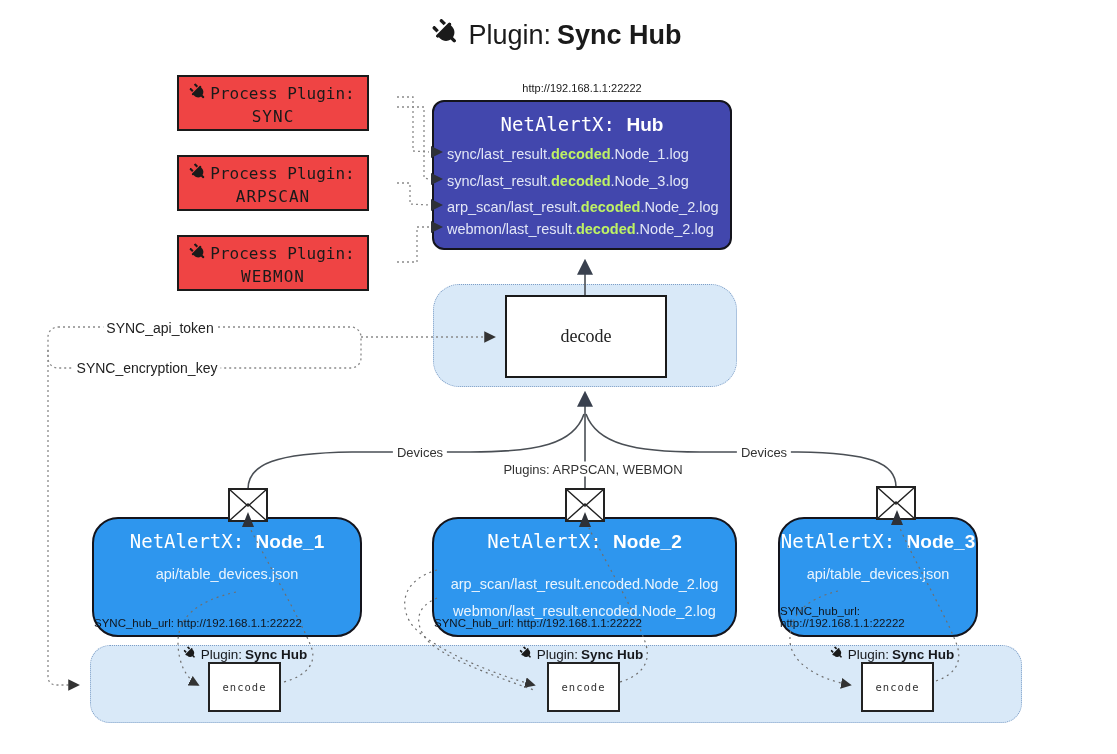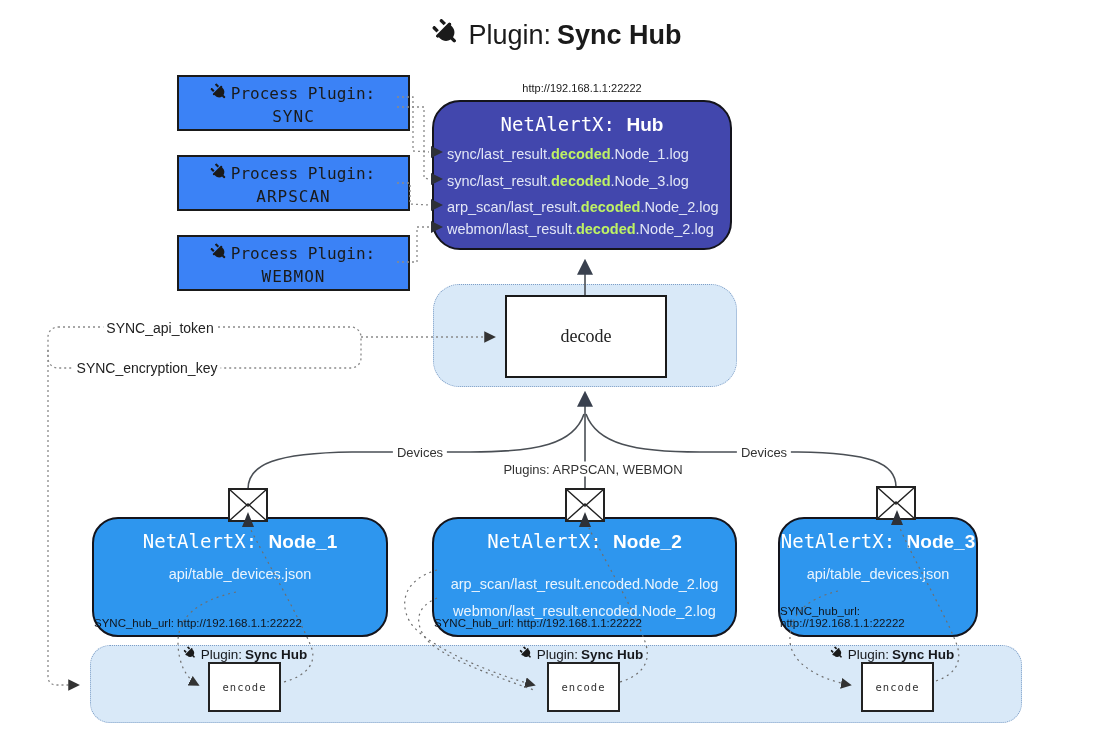--- a/index.html
+++ b/index.html
@@ -4,52 +4,52 @@
 <style>
   html,body{margin:0;padding:0;background:#fff;}
   #canvas{position:relative;width:1117px;height:754px;background:#fff;
           font-family:"Liberation Sans",sans-serif;overflow:hidden;}
   
   .page-title{position:absolute;left:0;top:18px;width:100%;display:flex;
               justify-content:center;align-items:center;gap:6px;font-size:27px;color:#1a1a1a;}
   .page-title .t-bold{font-weight:bold;}
   .plug-ico{display:inline-block;transform:rotate(-45deg);}
   
-  .pp-box{position:absolute;left:177px;width:233px;height:56px;background:#3b82f6;
+  .pp-box{position:absolute;left:177px;width:192px;height:56px;background:#ef4444;
           border:2px solid #1a1a1a;font-family:"DejaVu Sans Mono",monospace;
           font-size:16px;color:#1a1a1a;text-align:center;box-sizing:border-box;padding-top:6px;}
   .pp1{top:75px}.pp2{top:155px}.pp3{top:235px}
   .pp-line1{display:flex;align-items:center;justify-content:center;gap:2px;}
   .pp-line2{margin-top:3px;letter-spacing:1px;}
   
   .hub-url{position:absolute;left:432px;top:82px;width:300px;text-align:center;
            font-size:11px;color:#1a1a1a;}
   .hub{position:absolute;left:432px;top:100px;width:300px;height:150px;box-sizing:border-box;
-       background:#4247ad;border:2px solid #14141c;border-radius:28px;color:#fff;padding-top:9px;}
+       background:#4247ad;border:2px solid #14141c;border-radius:12px;color:#fff;padding-top:9px;}
   .hub-title{text-align:center;font-family:"DejaVu Sans Mono",monospace;font-size:19px;line-height:26px;}
   .hub-title .t-bold{font-family:"Liberation Sans",sans-serif;font-weight:bold;}
   .hub-file{font-size:14.5px;line-height:19px;color:#e2e6f6;padding-left:13px;white-space:nowrap;}
   .hub-file b{font-weight:bold;color:#bef264;}
   .hf1{margin-top:7px}.hf2{margin-top:8px}.hf3{margin-top:7px}.hf4{margin-top:3px}
   
   .decode-panel{position:absolute;left:433px;top:284px;width:304px;height:103px;box-sizing:border-box;
                 background:#d9e9f8;border:1.6px dotted #7e9ec6;border-radius:26px;}
   .decode-box{position:absolute;left:505px;top:295px;width:162px;height:83px;box-sizing:border-box;
               background:#fff;border:2px solid #1a1a1a;display:flex;align-items:center;justify-content:center;
               font-family:Liberation Serif, serif;font-size:18px;color:#222;}
   
   .cfg-label{position:absolute;transform:translate(-50%,-50%);background:#fff;padding:0 3px;
              font-size:14px;color:#222;white-space:nowrap;z-index:6;}
   
   .edge-label{position:absolute;transform:translate(-50%,-50%);background:#fff;padding:0 4px;
               font-size:13px;color:#333;white-space:nowrap;z-index:6;}
   
   .node{position:absolute;top:517px;height:120px;box-sizing:border-box;background:#2e96ee;
         border:2px solid #14141c;border-radius:26px;color:#fff;padding-top:9px;}
-  .node1{left:92px;width:296px}.node2{left:432px;width:305px}.node3{left:778px;width:200px}
+  .node1{left:92px;width:270px}.node2{left:432px;width:305px}.node3{left:778px;width:200px}
   .node-title{text-align:center;font-family:"DejaVu Sans Mono",monospace;font-size:19px;line-height:27px;white-space:nowrap;}
   .node-title .t-bold{font-family:"Liberation Sans",sans-serif;font-weight:bold;}
   .node-files{margin-top:6px;text-align:center;}
   .node-file{display:block;font-size:14.5px;line-height:27px;color:rgba(255,255,255,.9);white-space:nowrap;}
   .node-file:empty{display:none;}
   .node-hub-url{position:absolute;bottom:6px;left:0;width:100%;
                 font-size:11.5px;color:#10141a;}
   
   .strip{position:absolute;left:90px;top:645px;width:932px;height:78px;box-sizing:border-box;
          background:#d9e9f8;border:1.6px dotted #7e9ec6;border-radius:20px;}

